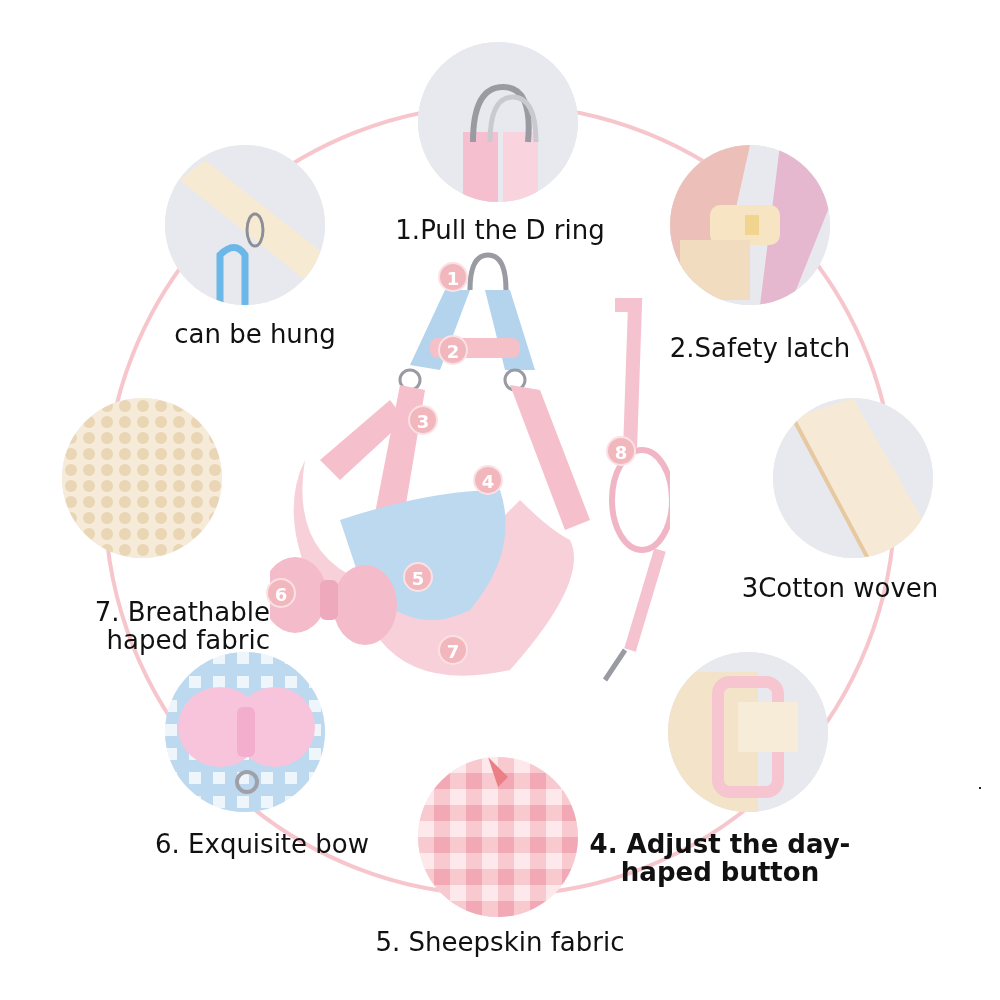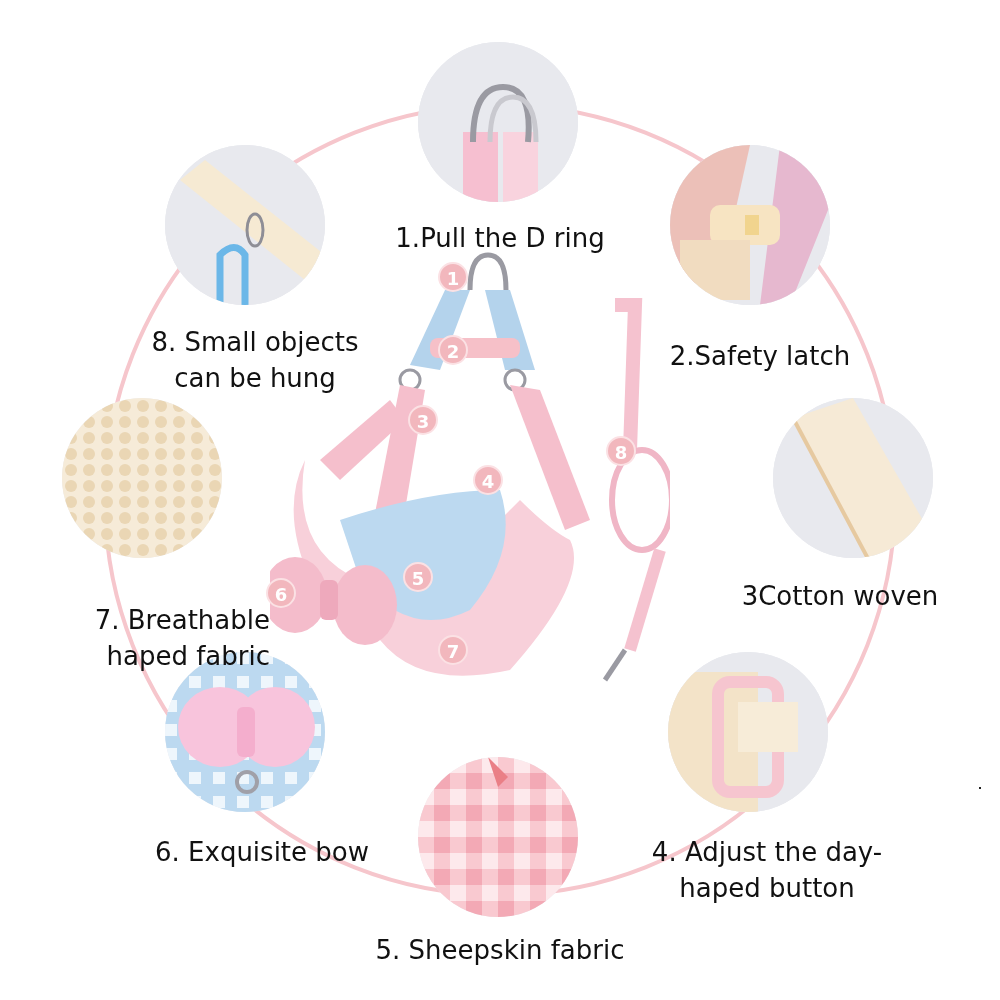--- a/index.html
+++ b/index.html
@@ -2,21 +2,21 @@
 <html><head>
 <meta charset="utf-8">
 <style>
   html, body { margin:0; padding:0; background:#ffffff; }
   body { width:1000px; height:1000px; position:relative; overflow:hidden;
          font-family:"DejaVu Sans","Liberation Sans",sans-serif; color:#111; }
   .ring-line { position:absolute; left:0; top:0; width:1000px; height:1000px; pointer-events:none; }
   .bubble { position:absolute; border-radius:50%; background:#e8e9ee; overflow:hidden; }
   .bubble svg { width:100%; height:100%; display:block; }
   .label { position:absolute; text-align:center; font-size:26px; line-height:28px; font-weight:500; color:#111; white-space:nowrap; }
-  .label span { display:block;margin-top:8px; }
+  .label span { display:block; }
   .center { position:absolute; left:270px; top:250px; width:400px; height:440px; }
   .badge { position:absolute; width:30px; height:30px; border-radius:50%; background:#f2b7bd; color:#fff;
            font-size:18px; line-height:30px; text-align:center; font-weight:bold; border:2px solid #fbe1e4; box-sizing:border-box; }
   .speck { position:absolute; left:979px; top:787px; width:2px; height:2px; background:#222; }
 </style>
 </head>
 <body>
 
 <svg class="ring-line" viewBox="0 0 1000 1000">
   <circle cx="500" cy="500" r="395" fill="none" stroke="#f6c6cc" stroke-width="4"></circle>
@@ -61,21 +61,21 @@
 </div>
 
 <div class="bubble" style="left:668px;top:652px;width:160px;height:160px;">
   <svg viewBox="0 0 160 160">
       <rect width="160" height="160" fill="#e8e9ee"></rect>
     <rect x="0" y="20" width="90" height="140" fill="#f3e3c8"></rect>
     <rect x="50" y="30" width="60" height="110" rx="12" fill="none" stroke="#f6c5cf" stroke-width="12"></rect>
     <rect x="70" y="50" width="60" height="50" fill="#f7ecd8"></rect>
   </svg>
 </div>
-<div class="label" style="left:632px;top:830px;width:270px;">
+<div class="label" style="left:585px;top:830px;width:270px;font-weight:bold;">
   <span>4. Adjust the day-</span>
   <span>haped button</span>
 </div>
 
 <div class="bubble" style="left:418px;top:757px;width:160px;height:160px;">
   <svg viewBox="0 0 160 160">
     <defs>
         <pattern id="ging" width="32" height="32" patternUnits="userSpaceOnUse">
       <rect width="32" height="32" fill="#f9c9d0"></rect>
           <rect width="16" height="16" fill="#fde9ec"></rect>
@@ -128,21 +128,20 @@
 
 <div class="bubble" style="left:165px;top:145px;width:160px;height:160px;">
   <svg viewBox="0 0 160 160">
       <rect width="160" height="160" fill="#e8e9ee"></rect>
     <path d="M15 35 L40 15 L160 110 L140 135 Z" fill="#f6ead3"></path>
     <ellipse cx="90" cy="85" rx="8" ry="16" fill="none" stroke="#8e8e96" stroke-width="3"></ellipse>
     <path d="M55 170 L55 110 Q70 95 80 110 L80 170" fill="none" stroke="#6bb7e8" stroke-width="7"></path>
   </svg>
 </div>
 <div class="label" style="left:130px;top:320px;width:250px;">
-  <span>8. Small objects</span>
   <span>can be hung</span>
 </div>
 
 <div class="center">
   <svg viewBox="0 0 400 440" width="400" height="440">
 
     <path d="M200 40 Q200 5 218 5 Q236 5 236 40" fill="none" stroke="#9a9aa2" stroke-width="5"></path>
 
     <path d="M175 40 L200 40 L170 120 L140 115 Z" fill="#b4d3ec"></path>
     <path d="M215 40 L240 40 L265 120 L235 120 Z" fill="#b4d3ec"></path>

